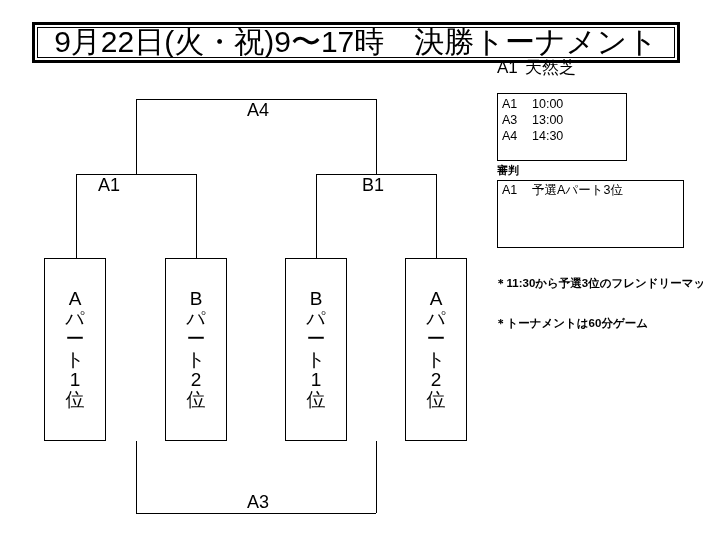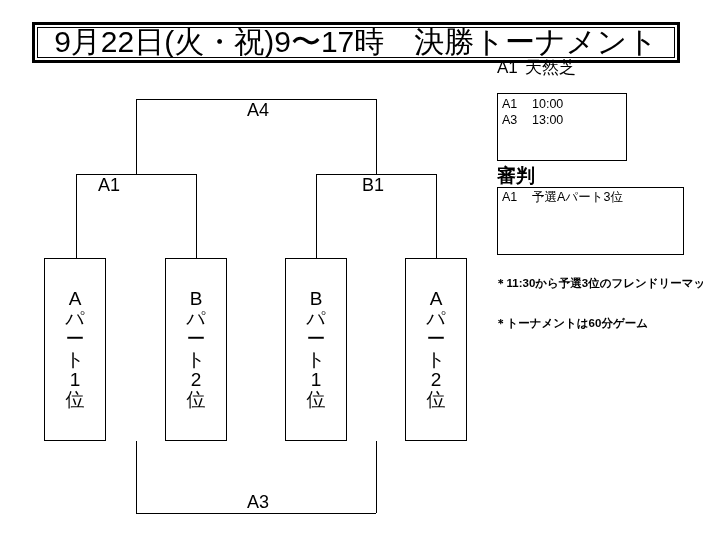--- a/index.html
+++ b/index.html
@@ -82,29 +82,28 @@
   }
   .sched-row {
     font-size: 12.5px;
     line-height: 16px;
     white-space: nowrap;
   }
   .sched-row .code { display: inline-block; width: 30px; }
 
   .ref-title {
     position: absolute; left: 497px; top: 163px;
-    font-size: 19px; font-weight: bold; white-space: nowrap;
+    font-size: 11px; font-weight: bold; white-space: nowrap;
   }
   .ref-box {
     position: absolute;
     left: 497px; top: 180px;
     width: 187px; height: 68px;
     border: 1.6px solid #000;
     padding: 1px 0 0 4px;
-    margin-top: 7px;
   }
   .ref-row {
     font-size: 12.5px;
     line-height: 16px;
     white-space: nowrap;
   }
   .ref-row .code { display: inline-block; width: 30px; }
 
   .notes { position: absolute; left: 495px; top: 276px; width: 205px; }
   .note-row {
@@ -195,20 +194,23 @@
     </div>
   </div>
 
   <div class="sched-box">
     <div class="sched-row">
       <span class="code">A1</span><span>10:00</span>
     </div>
     <div class="sched-row">
       <span class="code">A3</span><span>13:00</span>
     </div>
+    <div class="sched-row">
+      <span class="code">A4</span><span>14:30</span>
+    </div>
   </div>
 
   <div class="ref-title">審判</div>
 
   <div class="ref-box">
     <div class="ref-row">
       <span class="code">A1</span><span>予選Aパート3位</span>
     </div>
   </div>
 

